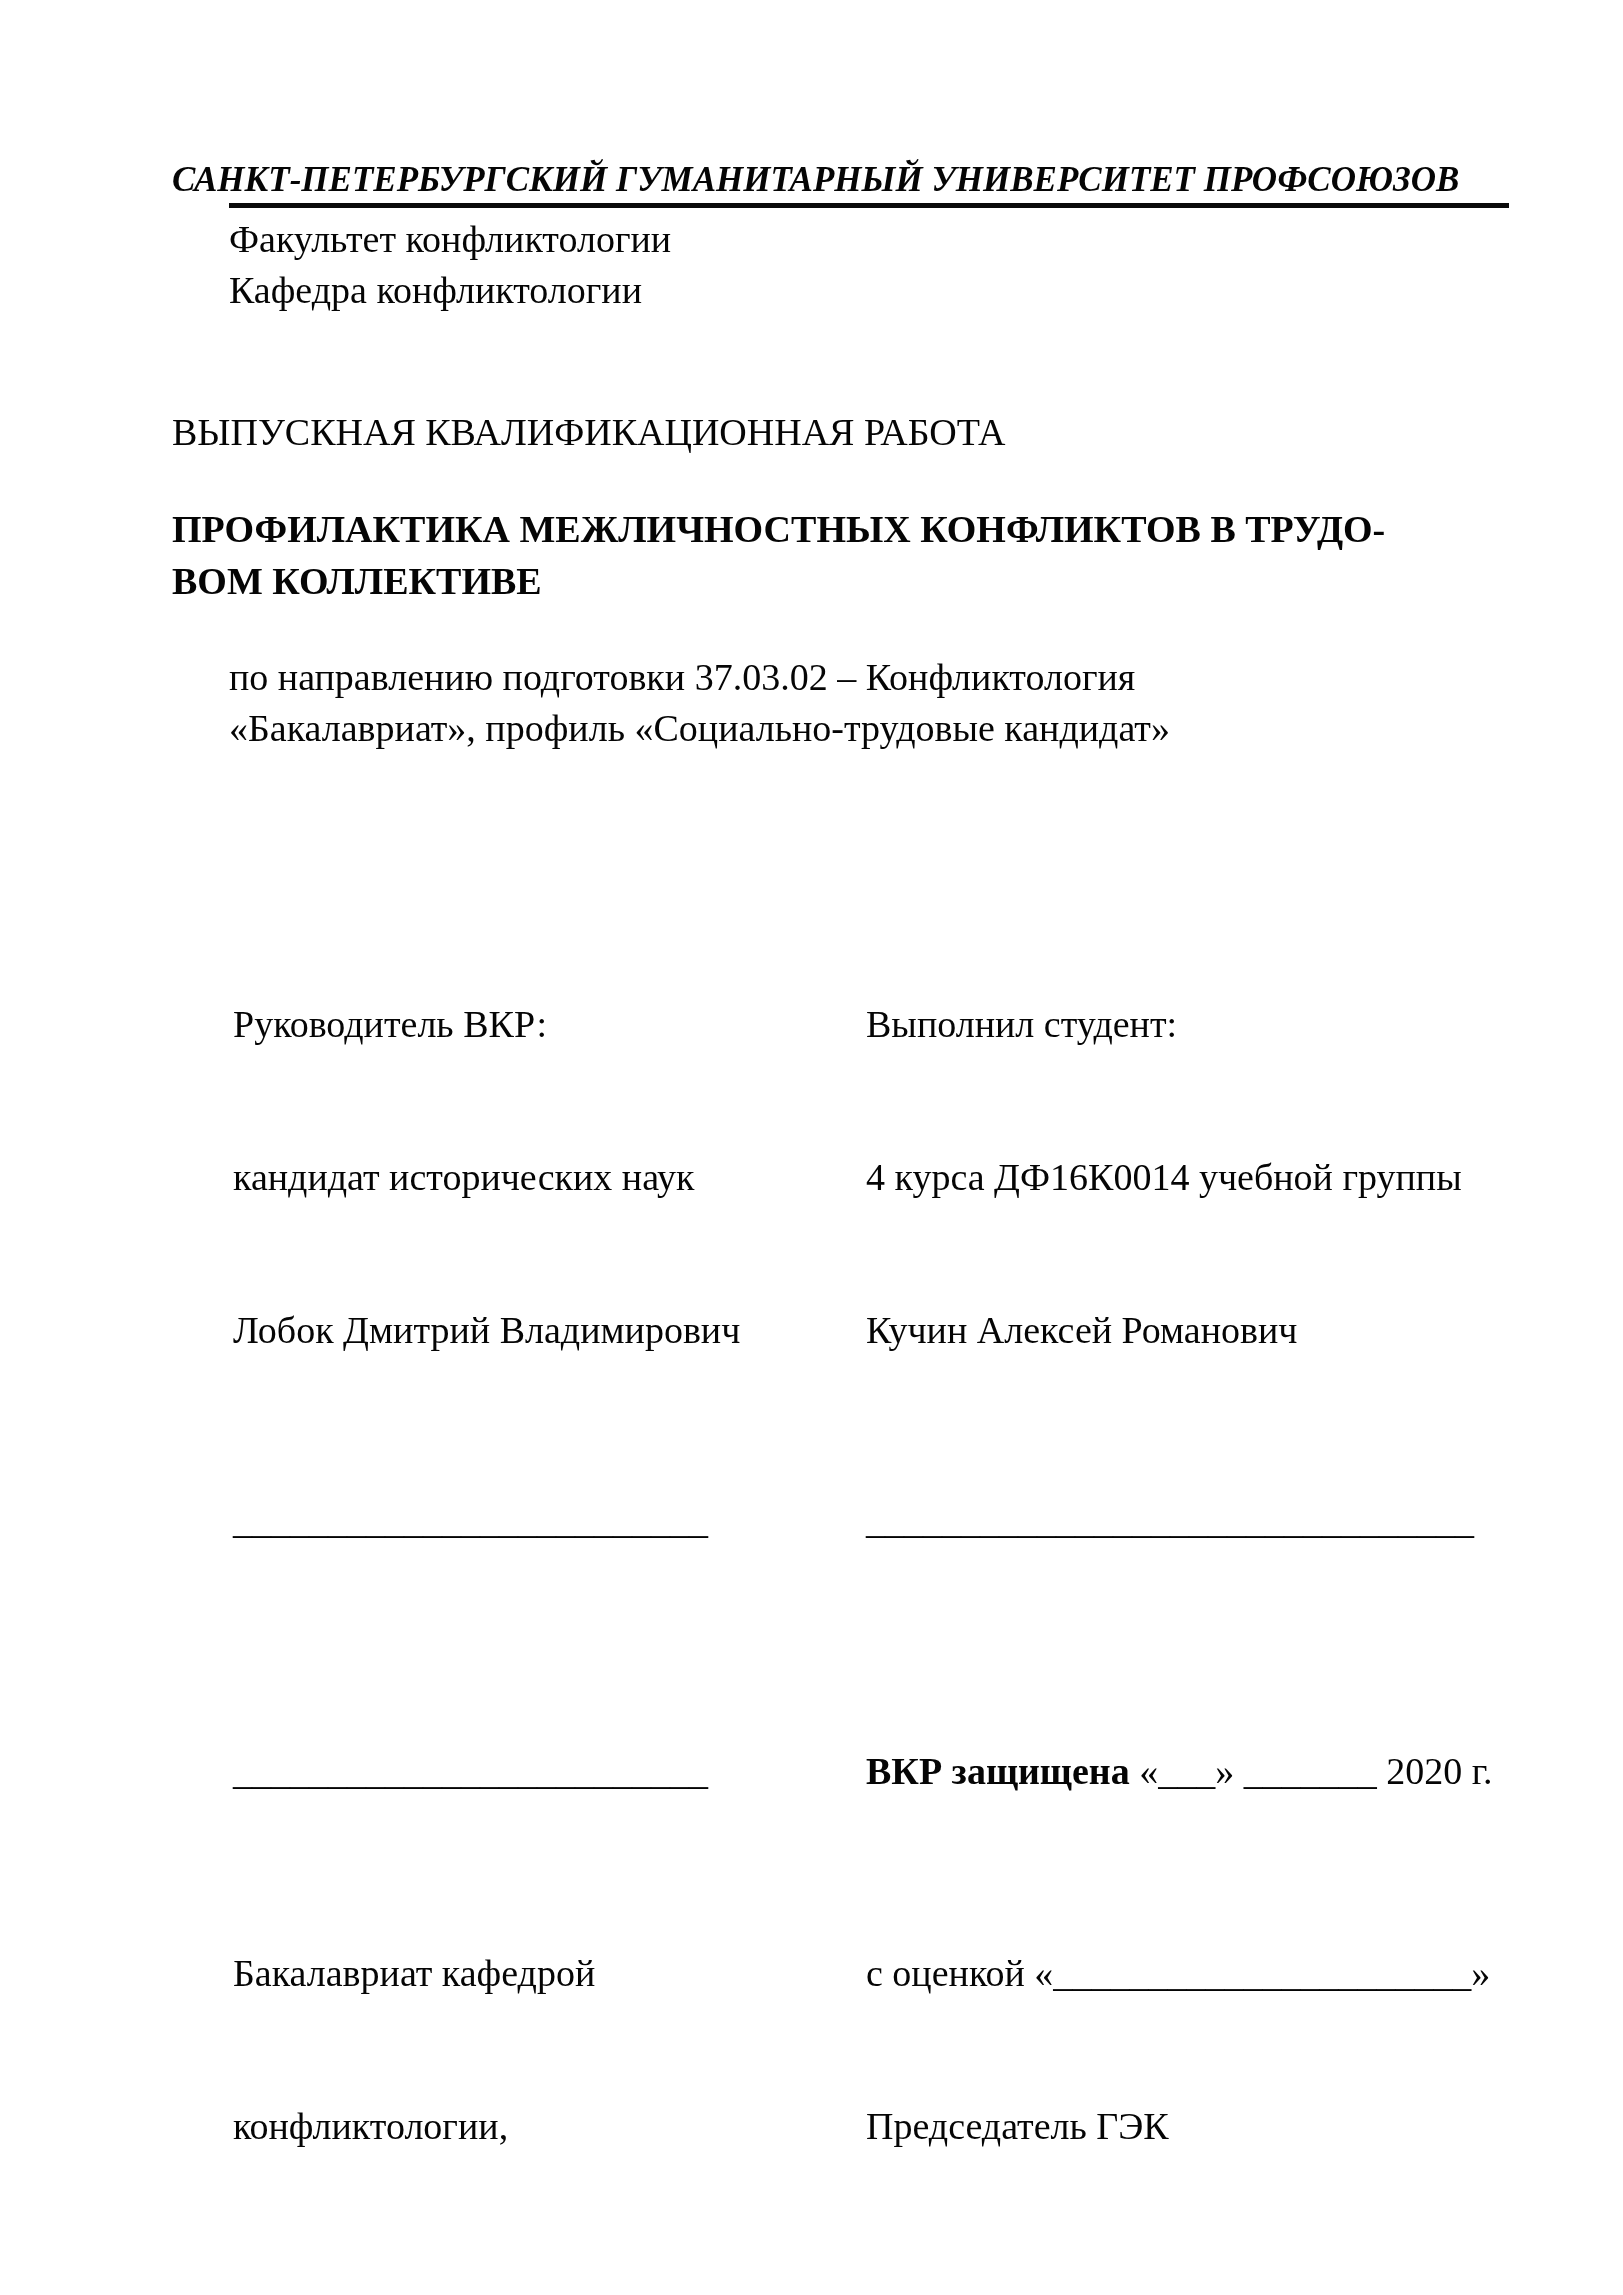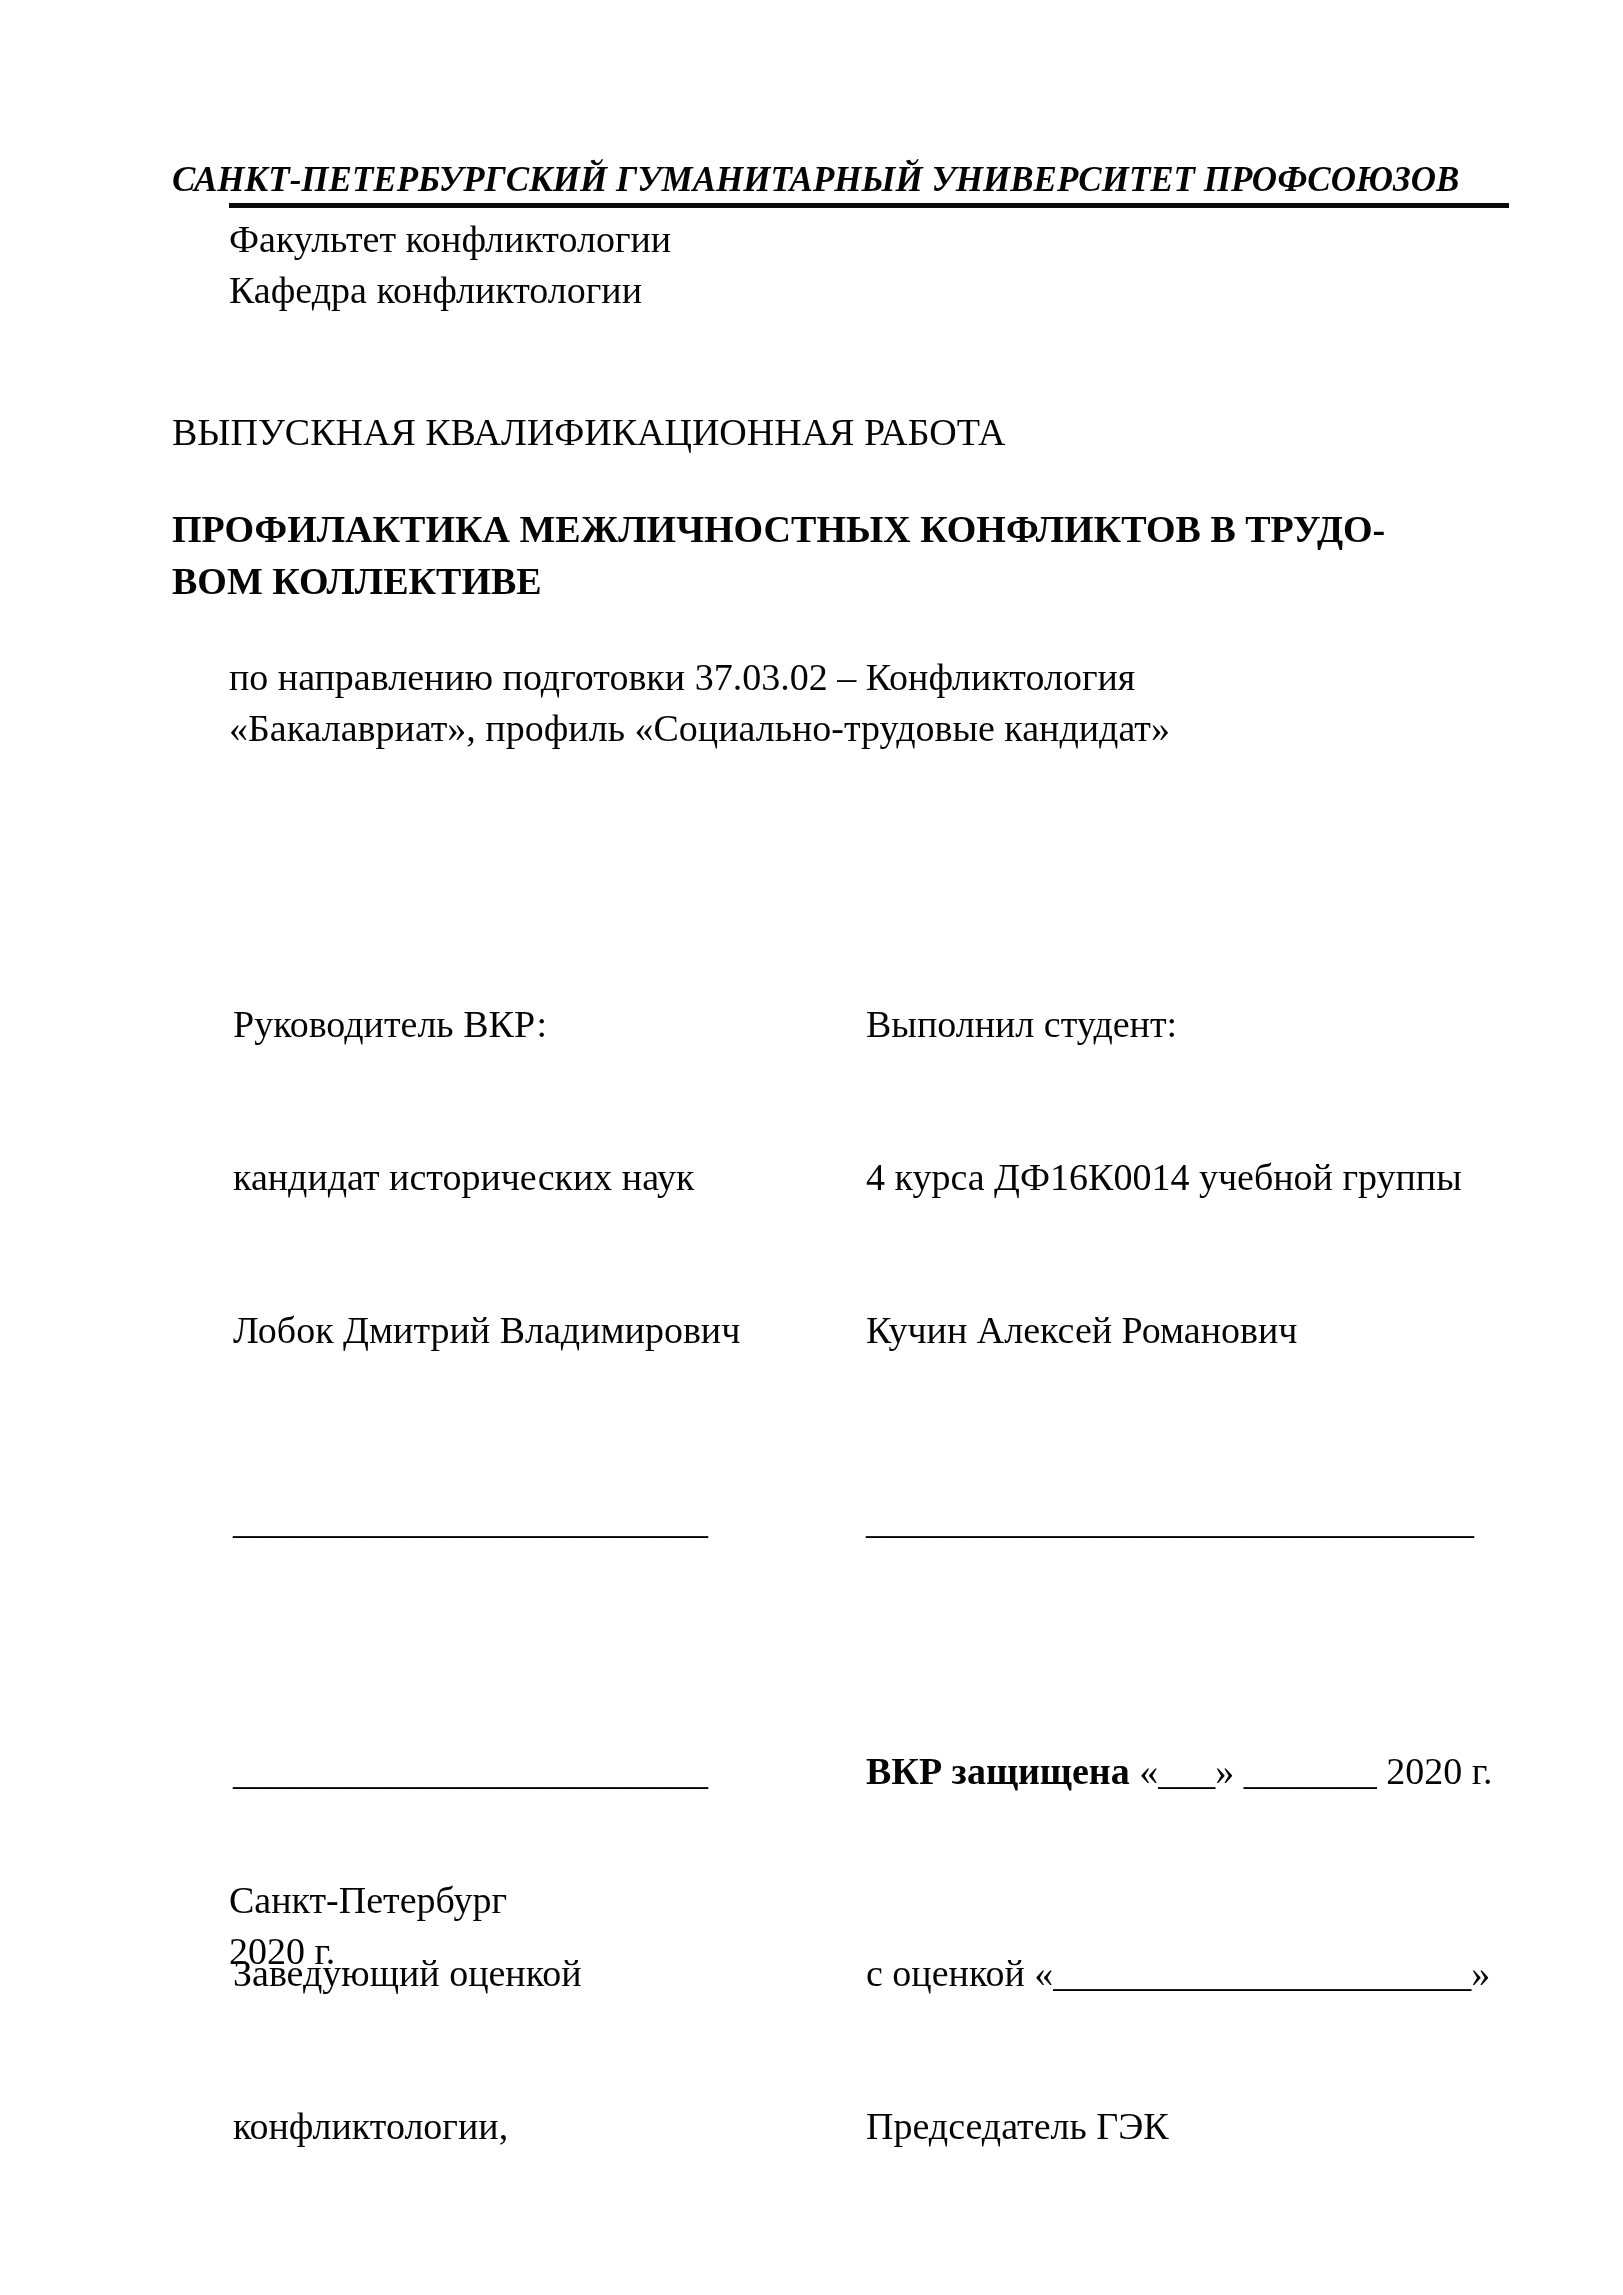--- a/index.html
+++ b/index.html
@@ -57,38 +57,34 @@
     <div>по направлению подготовки 37.03.02 – Конфликтология</div>
     <div>«Бакалавриат», профиль «Социально-трудовые кандидат»</div>
   </div>
 
   <div class="abs col col-left">
     <div>Руководитель ВКР:</div>
     <div>кандидат исторических наук</div>
     <div>Лобок Дмитрий Владимирович</div>
     <div class="mt47">_________________________</div>
     <div class="mt125">_________________________</div>
-    <div class="mt63">Заведующий оценкой</div>
+    <div class="mt63">Бакалавриат кафедрой</div>
     <div>конфликтологии,</div>
     
     
     
     
   </div>
 
   <div class="abs col col-right">
     <div>Выполнил студент:</div>
     <div>4 курса ДФ16К0014 учебной группы</div>
     <div>Кучин Алексей Романович</div>
     <div class="mt47">________________________________</div>
     <div class="mt125"><b>ВКР защищена</b><span> «___» _______ 2020 г.</span></div>
     <div class="mt63">с оценкой «______________________»</div>
     <div>Председатель ГЭК</div>
     
   </div>
 
-  <div class="abs footer center">
-    <div>Санкт-Петербург</div>
-    <div>2020 г.</div>
-  </div>
 
 </div>
 
 
 </body></html>

